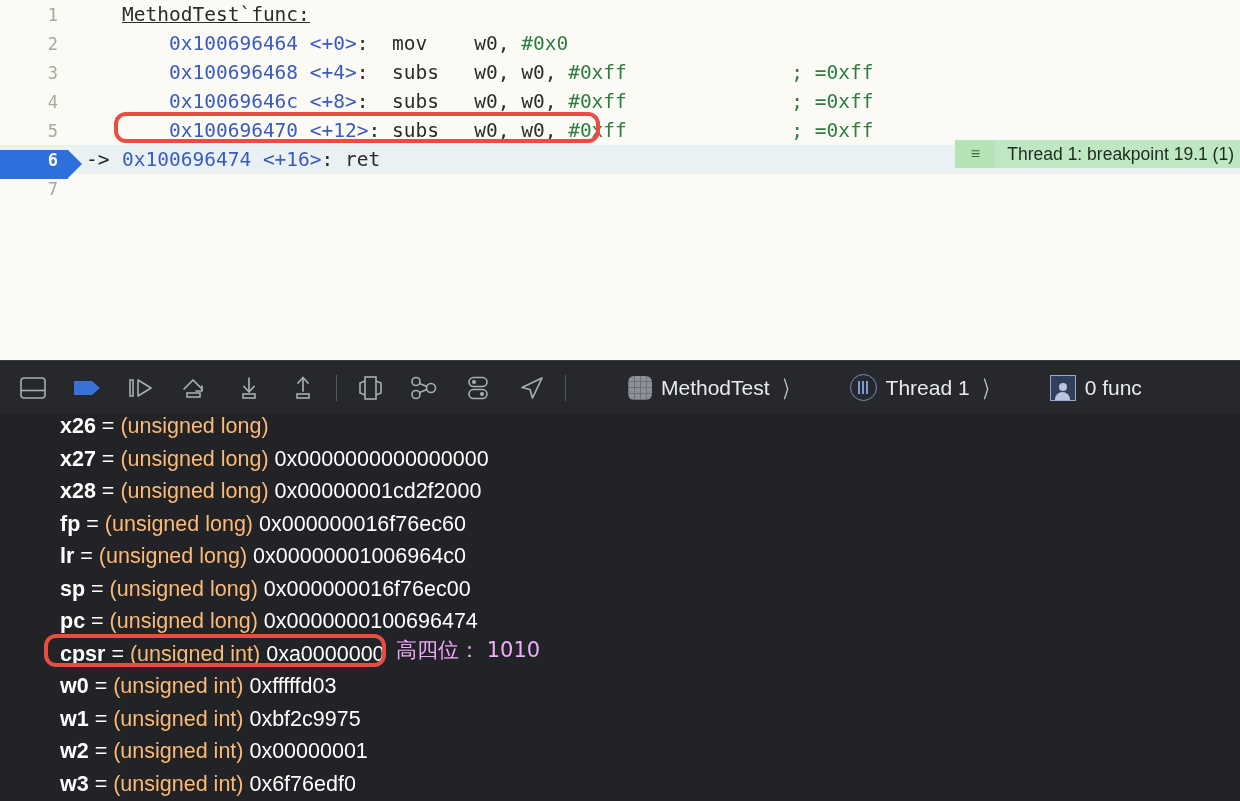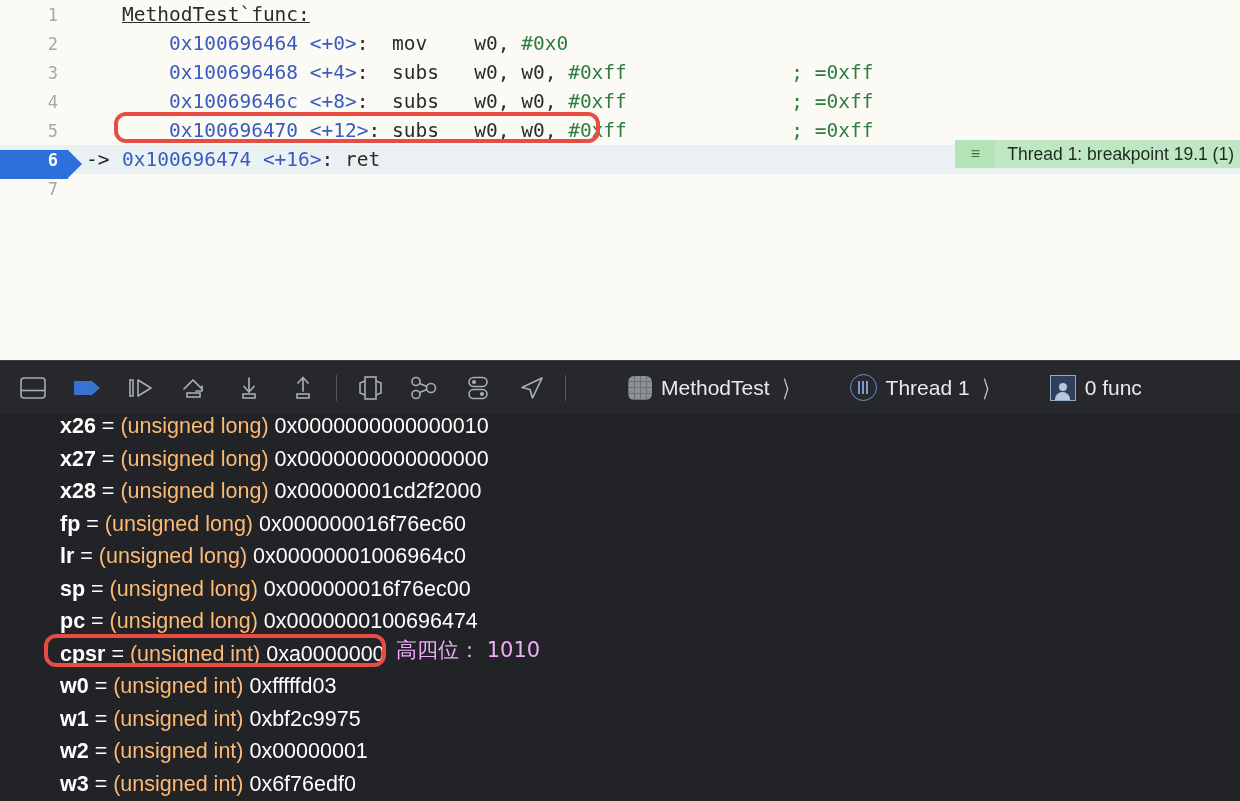--- a/index.html
+++ b/index.html
@@ -389,21 +389,21 @@
         <span class="icon-frame-wrap">
             <span class="icon-frame"></span>
           </span>
         <span>0 func</span>
       </div>
     </div>
   </div>
 
   <div class="varpanel">
     <div id="var-rows">
-        <div class="var-row"><span class="var-name">x26</span><span class="var-eq"> = </span><span class="var-type">(unsigned long)</span><span class="var-val"> 0x0000000000000010</span></div>
+        <div class="var-row"><span class="var-name">x26</span><span class="var-eq"> = </span><span class="var-type">(unsigned long)</span></div>
         <div class="var-row"><span class="var-name">x27</span><span class="var-eq"> = </span><span class="var-type">(unsigned long)</span><span class="var-val"> 0x0000000000000000</span></div>
         <div class="var-row"><span class="var-name">x28</span><span class="var-eq"> = </span><span class="var-type">(unsigned long)</span><span class="var-val"> 0x00000001cd2f2000</span></div>
         <div class="var-row"><span class="var-name">fp</span><span class="var-eq"> = </span><span class="var-type">(unsigned long)</span><span class="var-val"> 0x000000016f76ec60</span></div>
         <div class="var-row"><span class="var-name">lr</span><span class="var-eq"> = </span><span class="var-type">(unsigned long)</span><span class="var-val"> 0x00000001006964c0</span></div>
         <div class="var-row"><span class="var-name">sp</span><span class="var-eq"> = </span><span class="var-type">(unsigned long)</span><span class="var-val"> 0x000000016f76ec00</span></div>
         <div class="var-row"><span class="var-name">pc</span><span class="var-eq"> = </span><span class="var-type">(unsigned long)</span><span class="var-val"> 0x0000000100696474</span></div>
         <div class="var-row"><span class="var-name">cpsr</span><span class="var-eq"> = </span><span class="var-type">(unsigned int)</span><span class="var-val"> 0xa0000000</span></div>
         <div class="var-row"><span class="var-name">w0</span><span class="var-eq"> = </span><span class="var-type">(unsigned int)</span><span class="var-val"> 0xfffffd03</span></div>
         <div class="var-row"><span class="var-name">w1</span><span class="var-eq"> = </span><span class="var-type">(unsigned int)</span><span class="var-val"> 0xbf2c9975</span></div>
         <div class="var-row"><span class="var-name">w2</span><span class="var-eq"> = </span><span class="var-type">(unsigned int)</span><span class="var-val"> 0x00000001</span></div>

